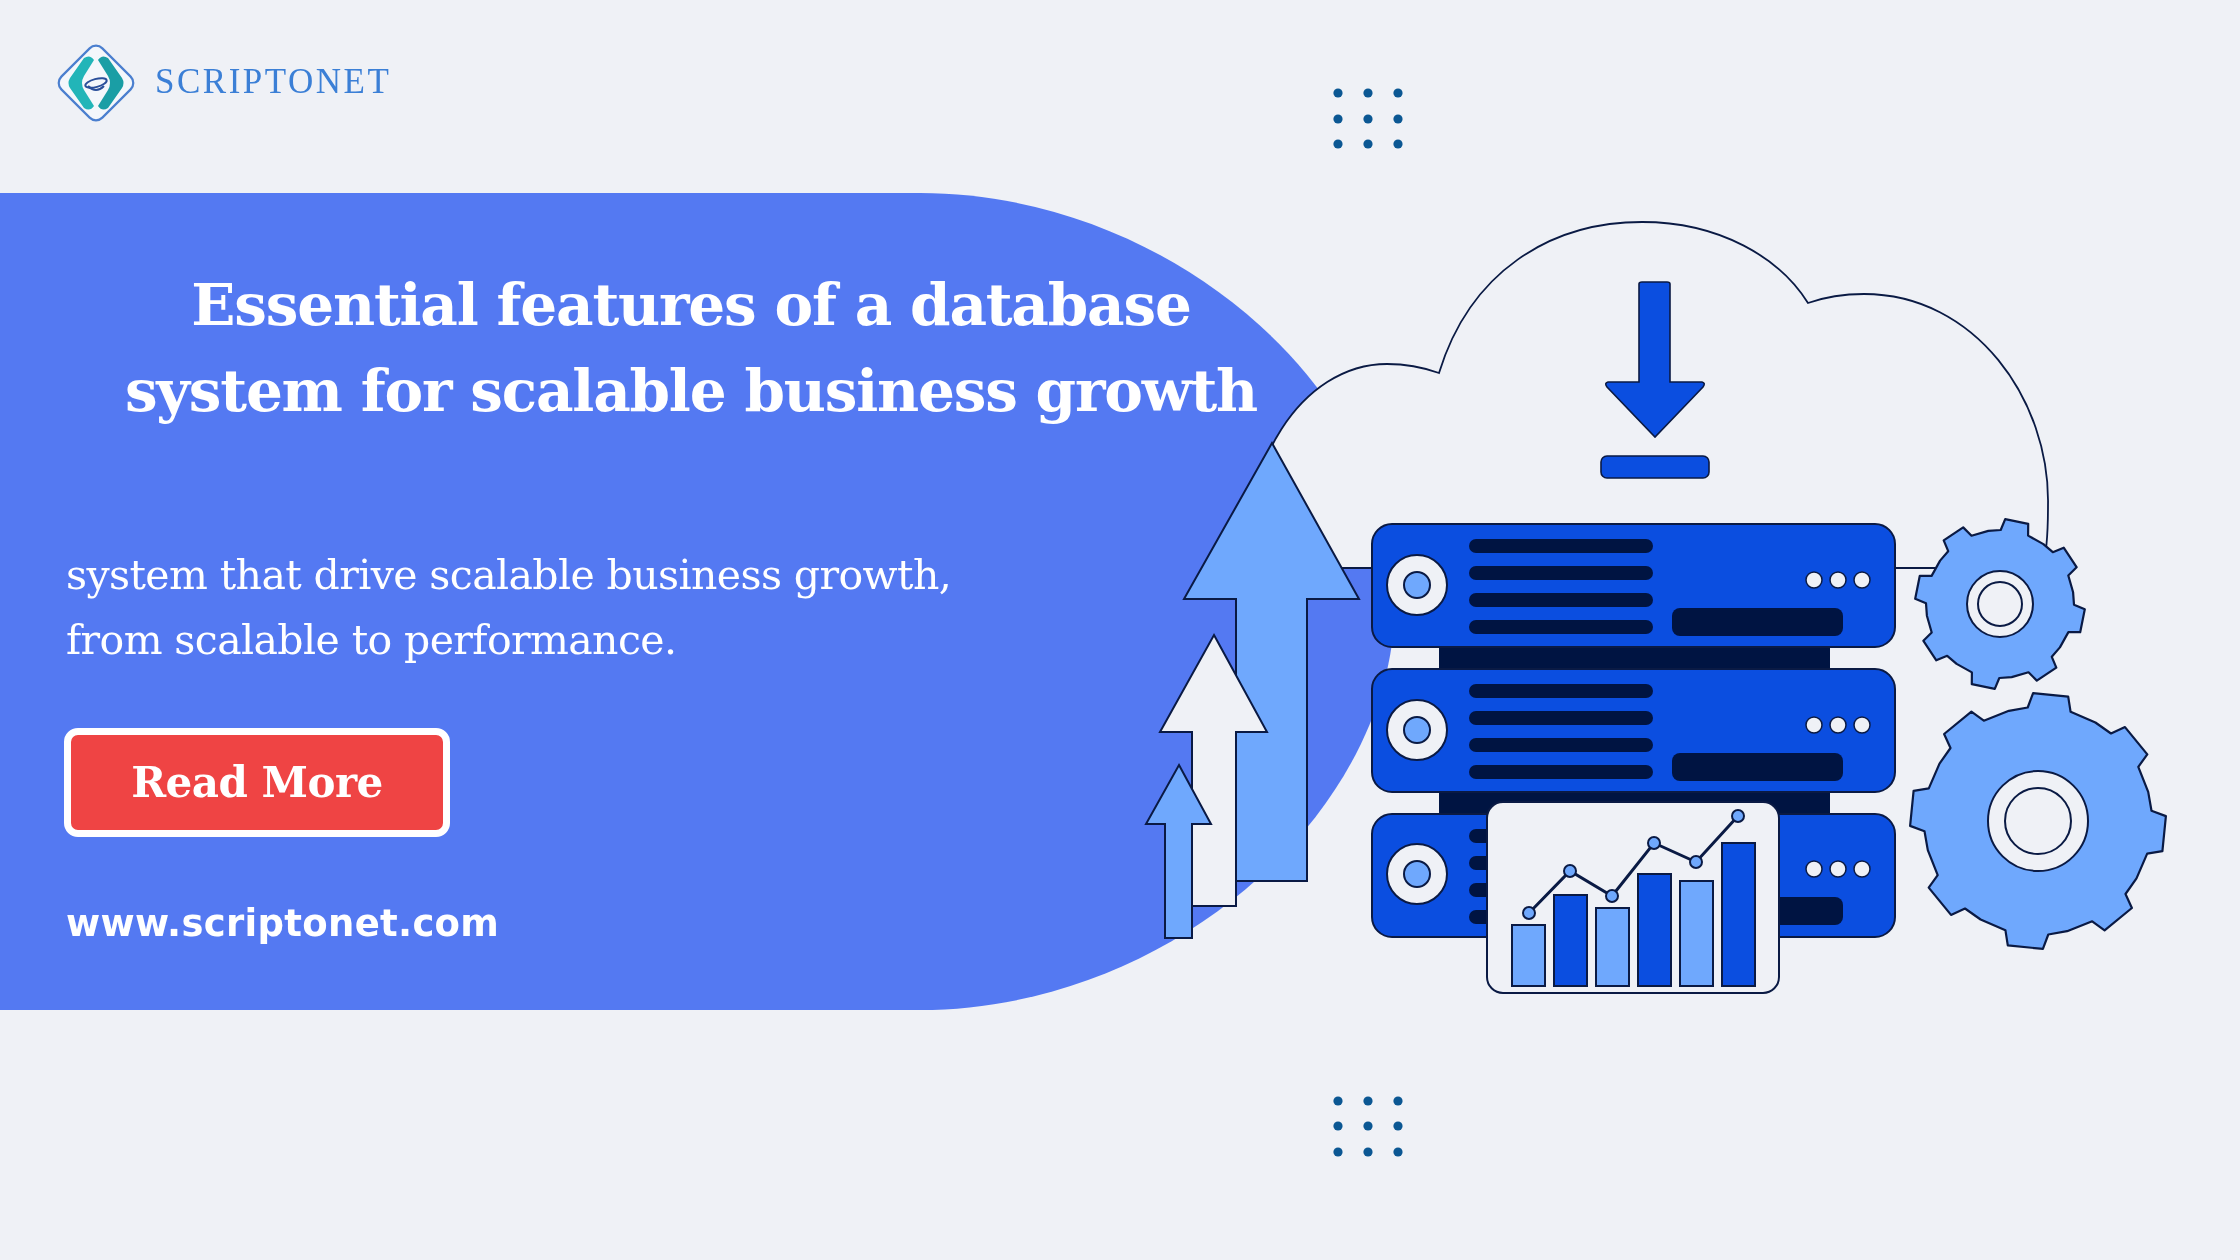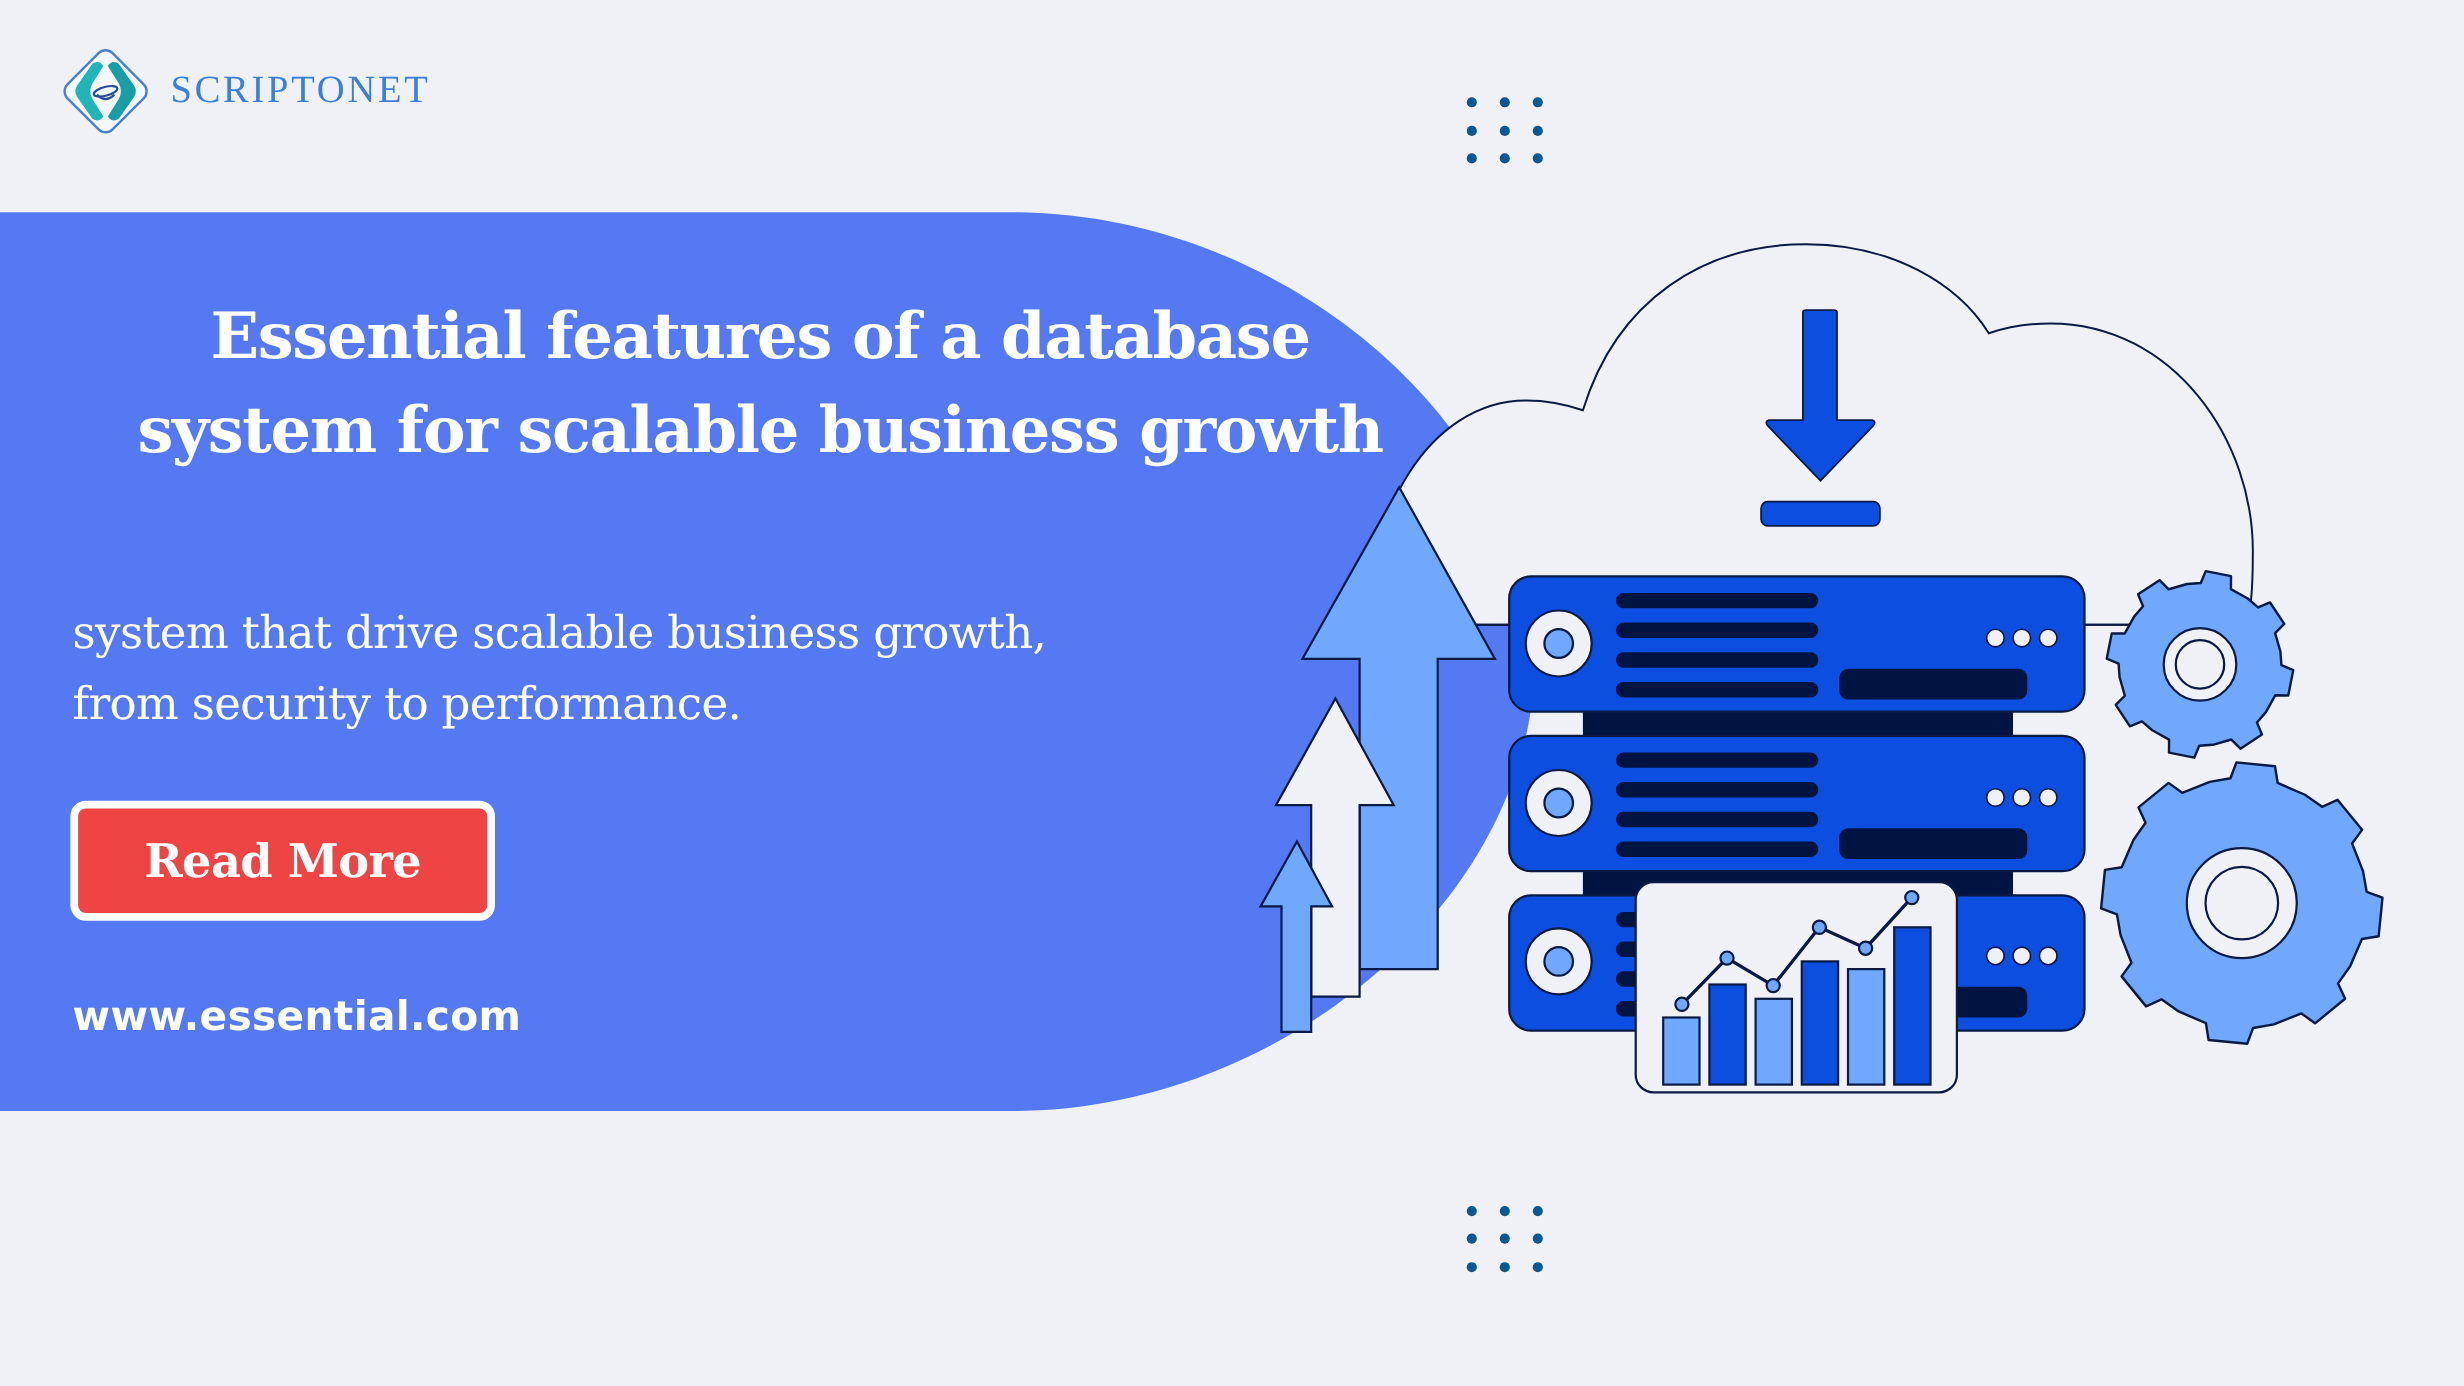--- a/index.html
+++ b/index.html
@@ -143,16 +143,16 @@
 </svg>
 <div class="abs brand">SCRIPTONET</div>
 
 <h1 class="abs title">
   <span>Essential features of a database</span><br>
   <span>system for scalable business growth</span>
 </h1>
 <p class="abs subtitle">
   <br>
   <span>system that drive scalable business growth,</span><br>
-  <span>from security to performance.</span>
+  <span>from scalable to performance.</span>
 </p>
 <div class="abs btn">Read More</div>
-<div class="abs url">www.essential.com</div>
+<div class="abs url">www.scriptonet.com</div>
 
 </body></html>

